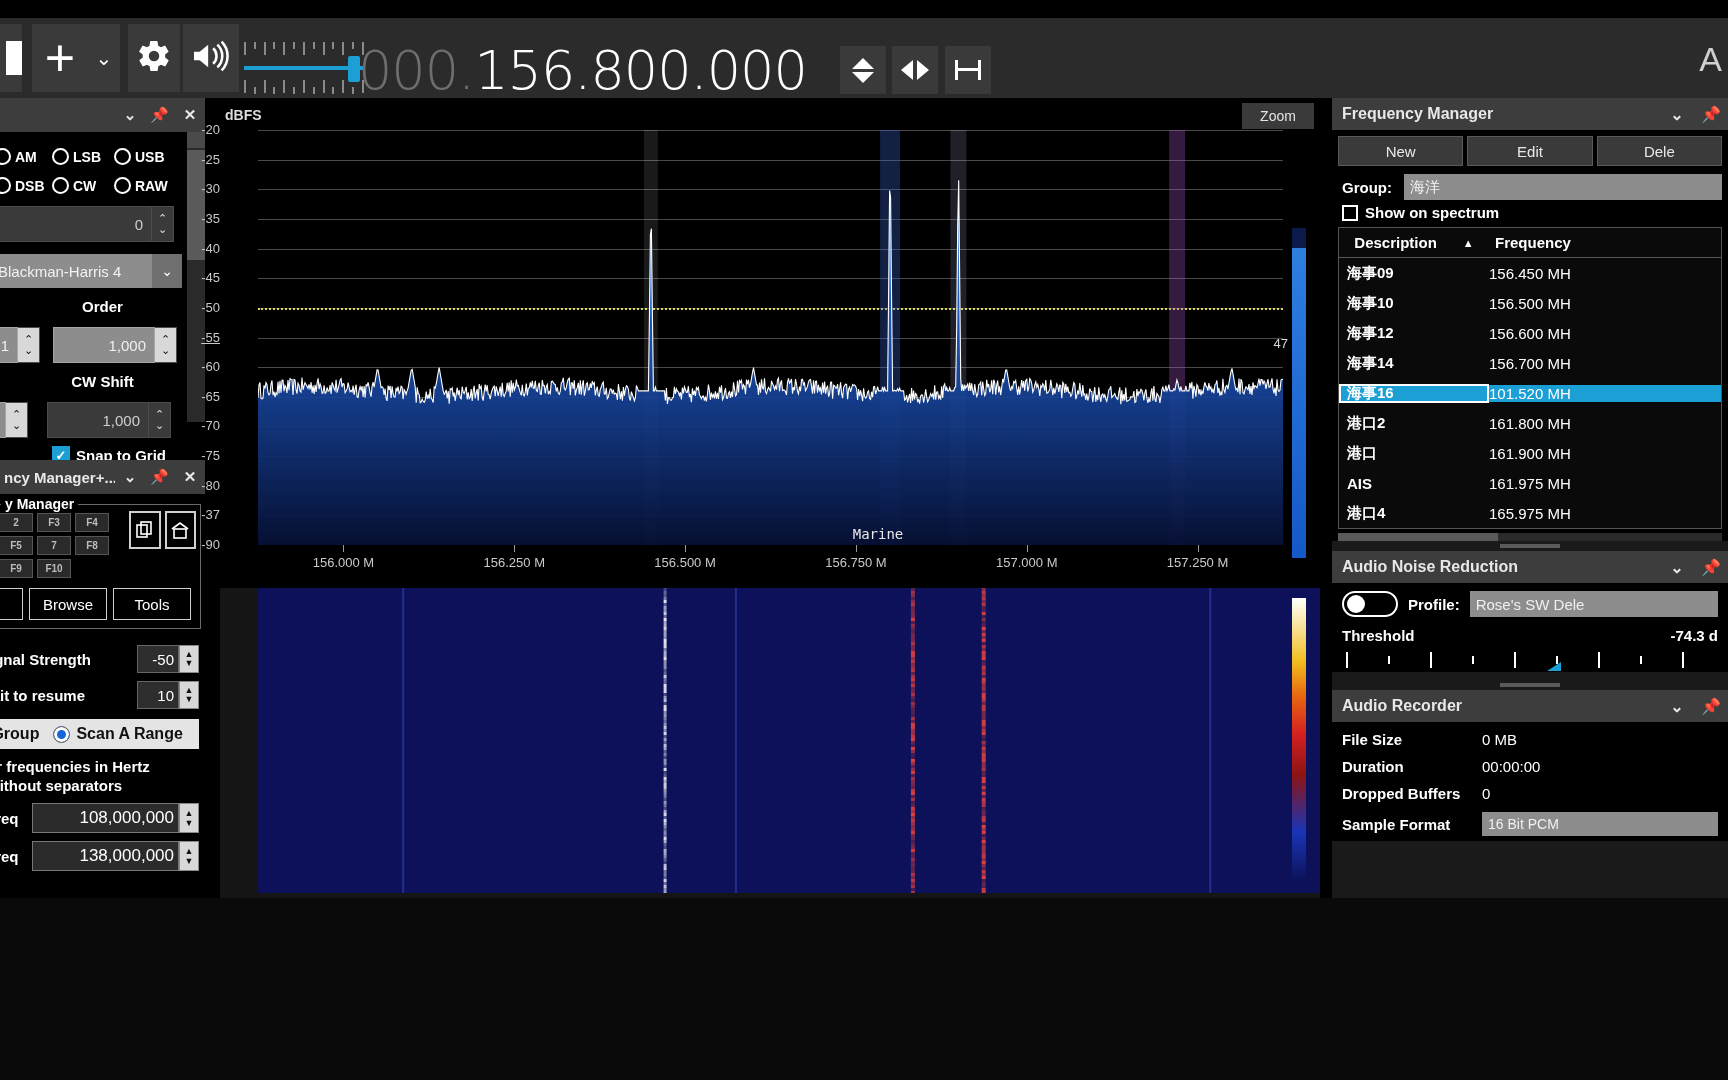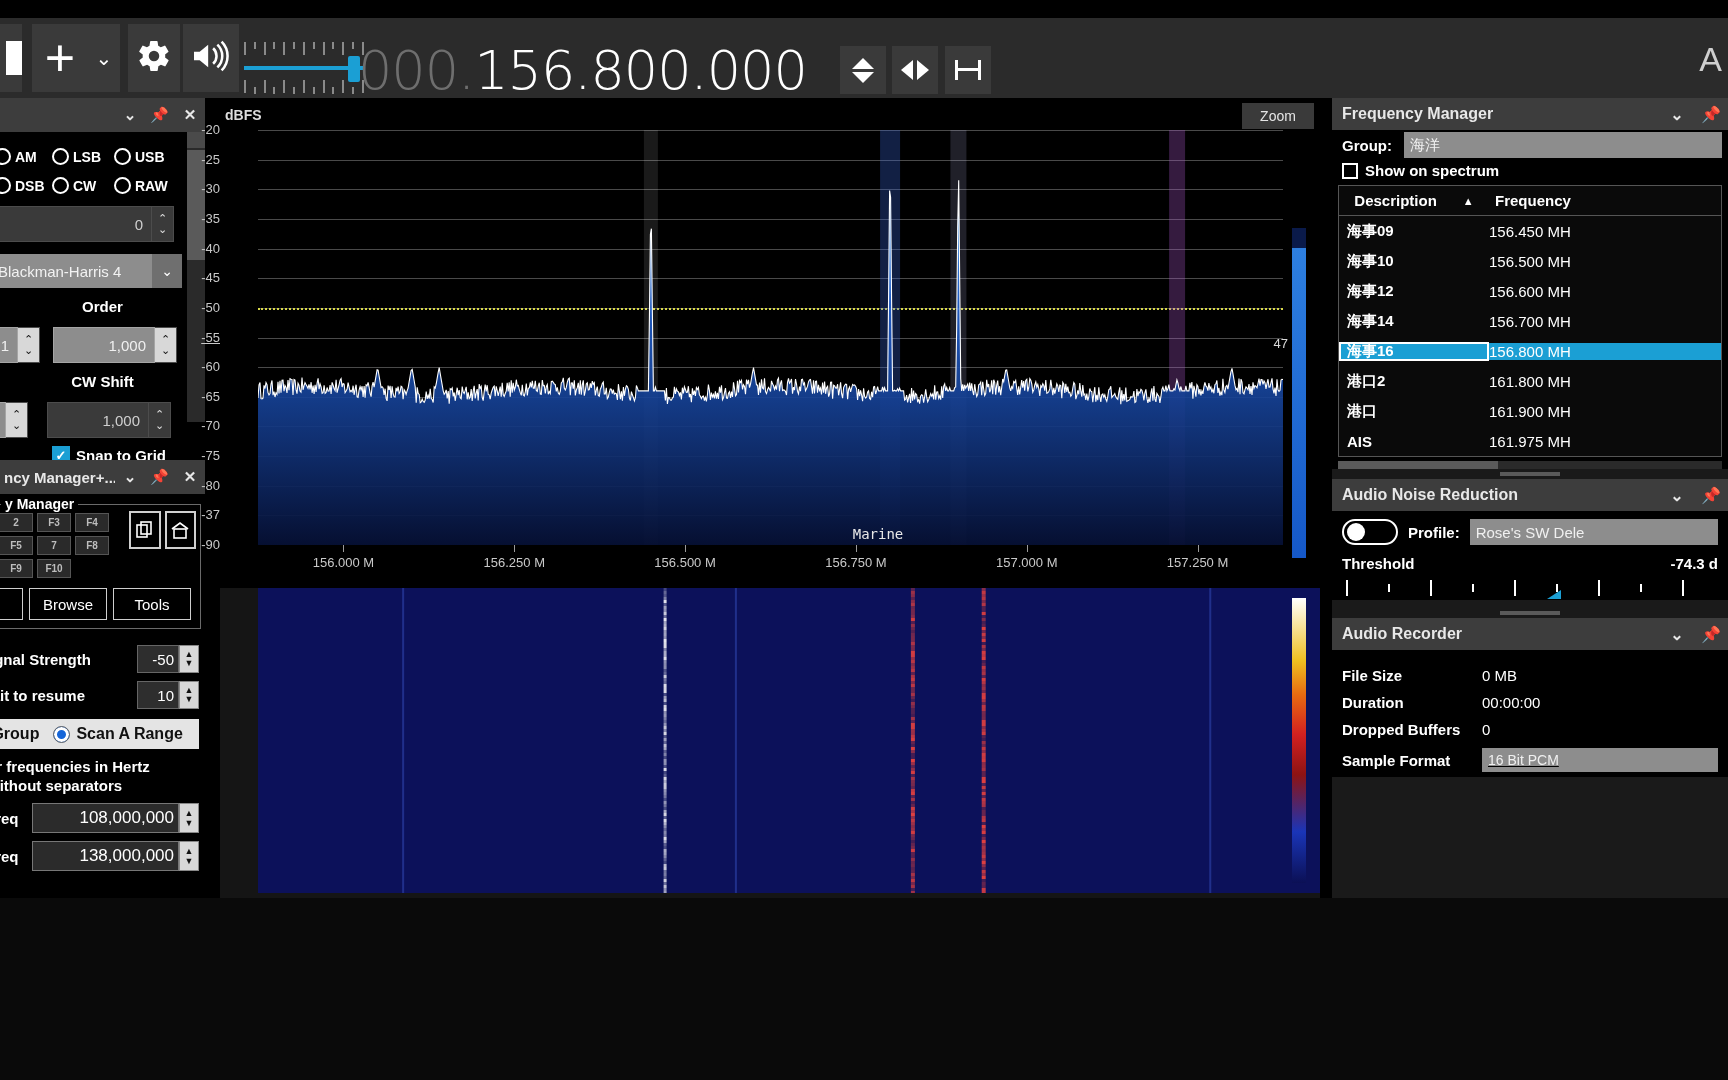--- a/index.html
+++ b/index.html
@@ -897,20 +897,25 @@
   </div>
 
   <div class="right-panel">
 
     <div class="rp-head">
       <div class="ttl">Frequency Manager</div>
       <div class="hic">⌄</div>
       <div class="hic">📌</div>
     </div>
     <div class="rp-body">
+      <div class="fm-btnrow">
+        <div class="fm-btn">New</div>
+        <div class="fm-btn">Edit</div>
+        <div class="fm-btn">Dele</div>
+      </div>
       <div class="grp-row">
         <div class="lb">Group:</div>
         <div class="grp-sel">海洋</div>
       </div>
       <div class="sos-row">
         <div class="box"></div>
         <span>Show on spectrum</span>
       </div>
 
       <div class="tbl">
@@ -933,34 +938,38 @@
             <div class="trow">
               <div class="c1">海事12</div>
               <div class="c2">156.600 MH</div>
             </div>
             <div class="trow">
               <div class="c1">海事14</div>
               <div class="c2">156.700 MH</div>
             </div>
             <div class="trow sel">
               <div class="c1">海事16</div>
-              <div class="c2">156.800 MH</div>
+              <div class="c2">101.520 MH</div>
             </div>
             <div class="trow">
               <div class="c1">港口2</div>
               <div class="c2">161.800 MH</div>
             </div>
             <div class="trow">
               <div class="c1">港口</div>
               <div class="c2">161.900 MH</div>
             </div>
             <div class="trow">
               <div class="c1">AIS</div>
               <div class="c2">161.975 MH</div>
             </div>
+            <div class="trow">
+              <div class="c1">港口4</div>
+              <div class="c2">165.975 MH</div>
+            </div>
           </div>
       </div>
       <div class="hscroll">
         <div class="thumb"></div>
       </div>
     </div>
 
     <div class="divider">
         <div class="gr"></div>
       </div>
@@ -998,21 +1007,21 @@
 
     <div class="divider">
         <div class="gr"></div>
       </div>
 
     <div class="rp-head">
       <div class="ttl">Audio Recorder</div>
       <div class="hic">⌄</div>
       <div class="hic">📌</div>
     </div>
-    <div class="rp-body" style="padding-top:12px;text-decoration:underline;">
+    <div class="rp-body" style="padding-top:4px;">
       <div id="rec-rows">
           <div class="rec-row">
             <div class="k">File Size</div>
             <div class="v">0 MB</div>
           </div>
           <div class="rec-row">
             <div class="k">Duration</div>
             <div class="v">00:00:00</div>
           </div>
           <div class="rec-row">

